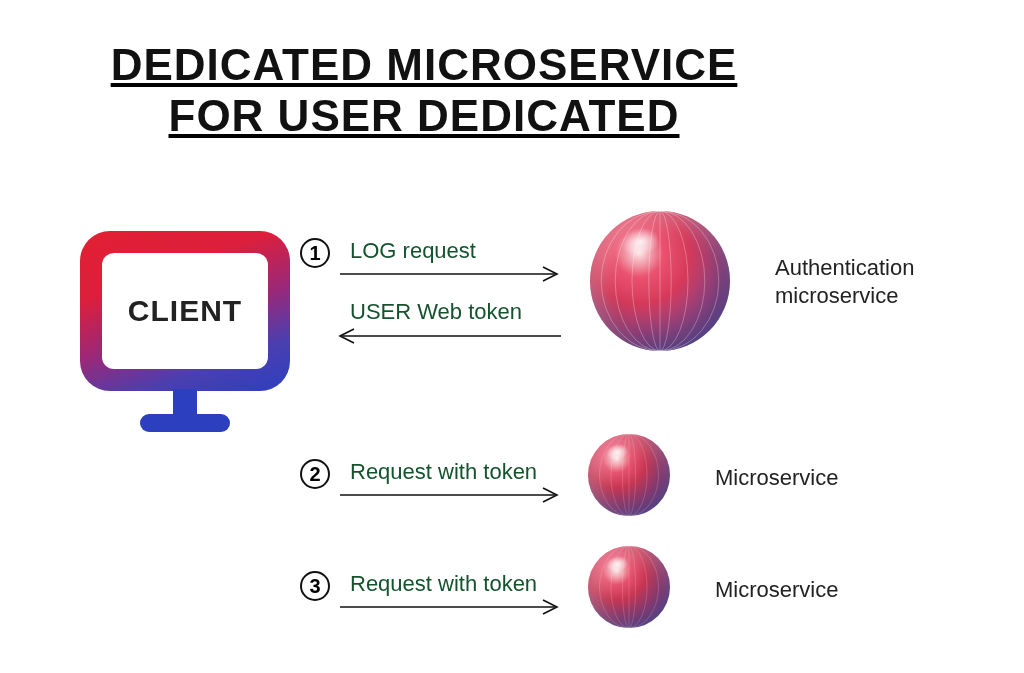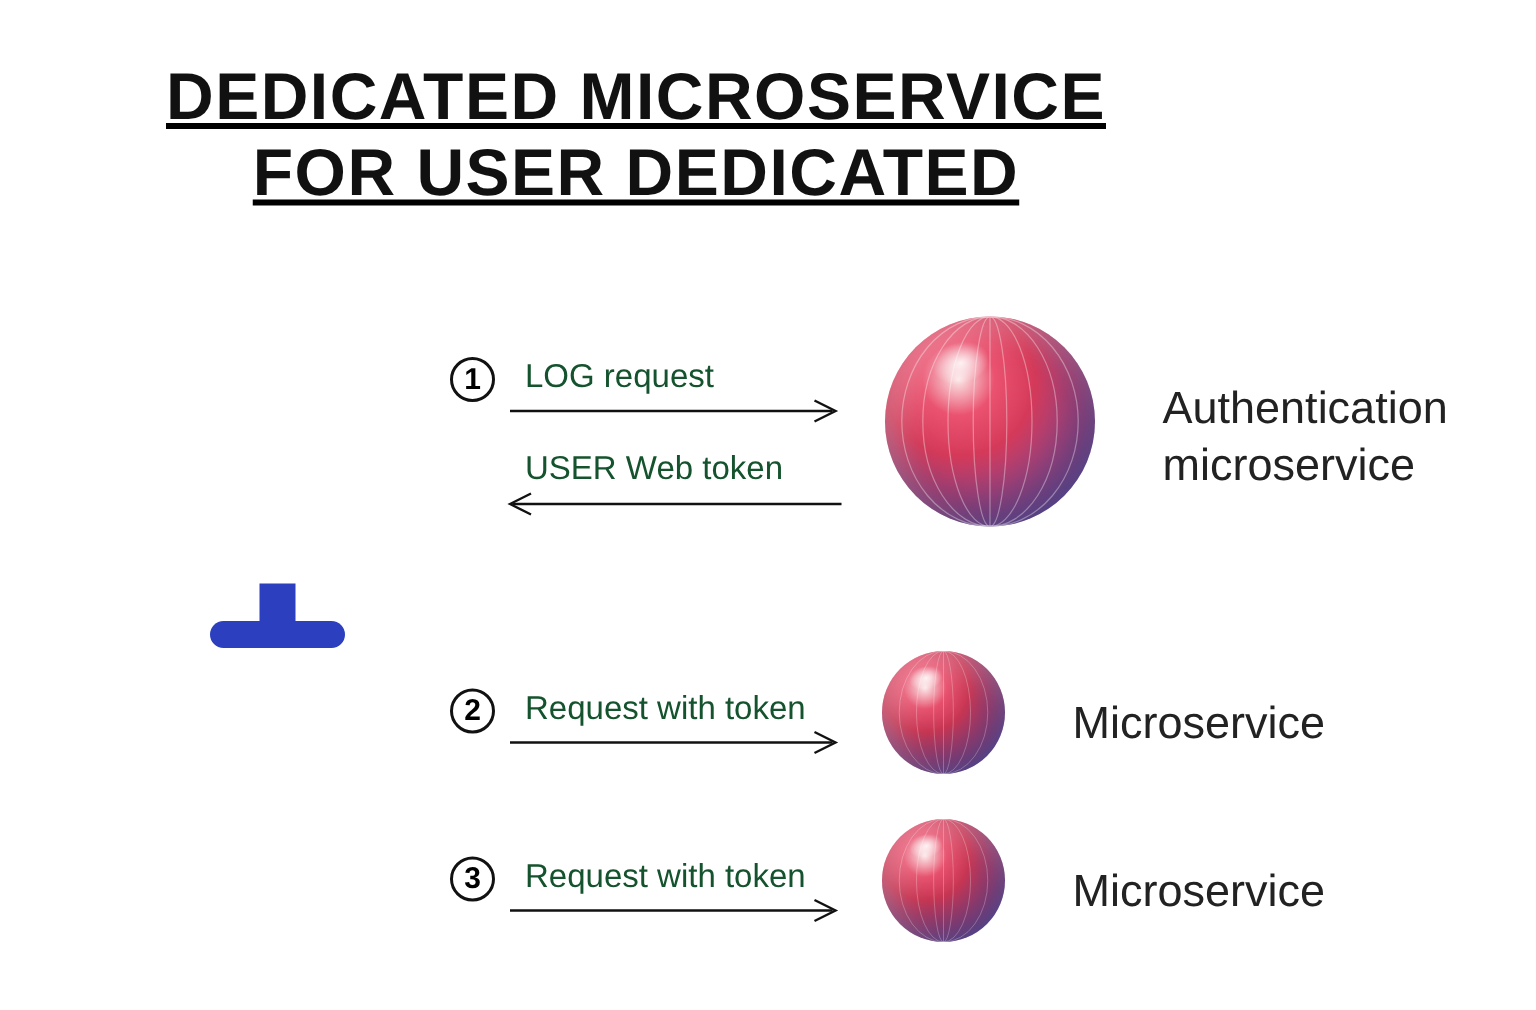--- a/index.html
+++ b/index.html
@@ -135,37 +135,42 @@
     position: absolute;
     left: 0; top: 0; width: 100%; height: 100%;
     pointer-events: none;
   }
 
   .sphere-big { width: 140px; height: 140px; }
   .sphere-small { width: 82px; height: 82px; }
 
   .node-label {
     position: absolute;
-    font-size: 30px;
+    font-size: 22px;
     color: #222;
     line-height: 1.25;
   }
 
 </style>
 </head>
 <body>
 
 <div class="canvas">
 
   <div class="title-wrap">
     <div class="title">DEDICATED MICROSERVICE</div>
     <div class="title">FOR USER DEDICATED</div>
   </div>
 
   <div class="monitor">
+    <div class="monitor-frame">
+      <div class="monitor-screen">
+        <span class="monitor-label">CLIENT</span>
+      </div>
+    </div>
     <div class="monitor-neck"></div>
     <div class="monitor-base"></div>
   </div>
 
   <div class="step-circle" style="left:300px; top:222px;">
     <span>1</span>
   </div>
   <div class="arrow-label" style="left:350px; top:222px;">LOG request</div>
   <svg class="arrow-svg" style="left:340px; top:250px;" width="225" height="16">
     <line x1="0" y1="8" x2="215" y2="8" stroke="#111" stroke-width="1.6"></line>

